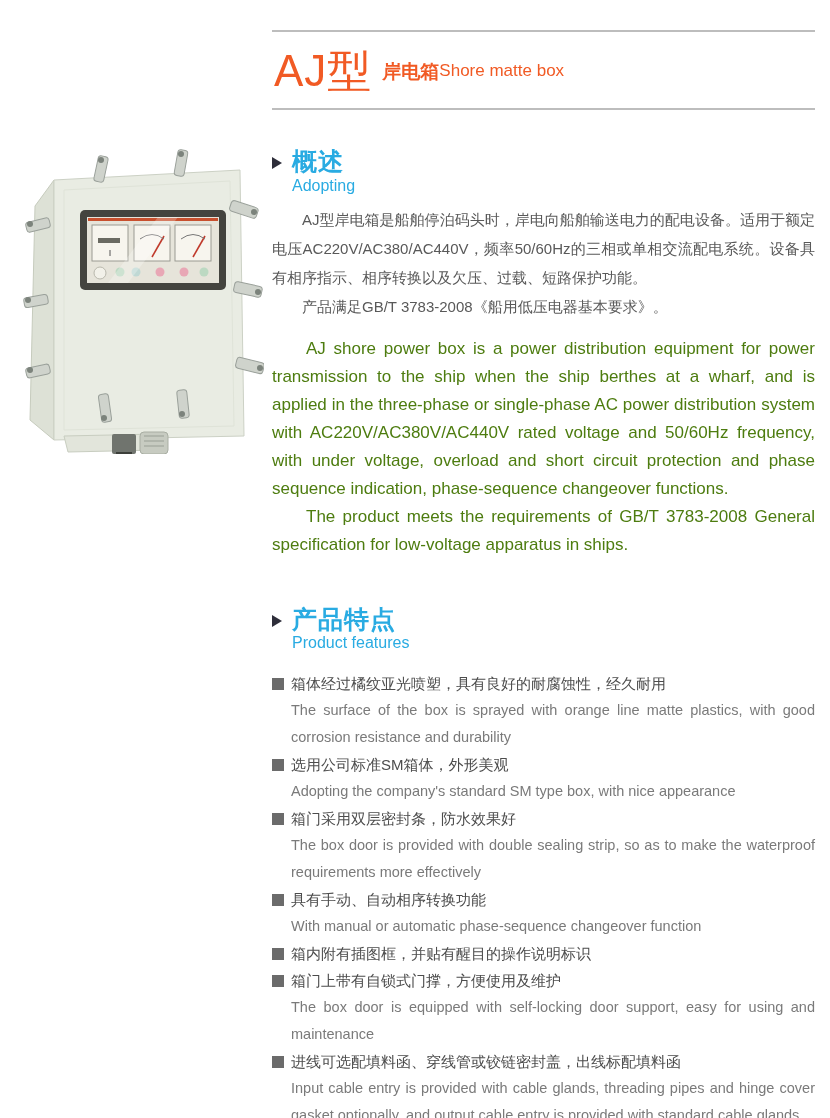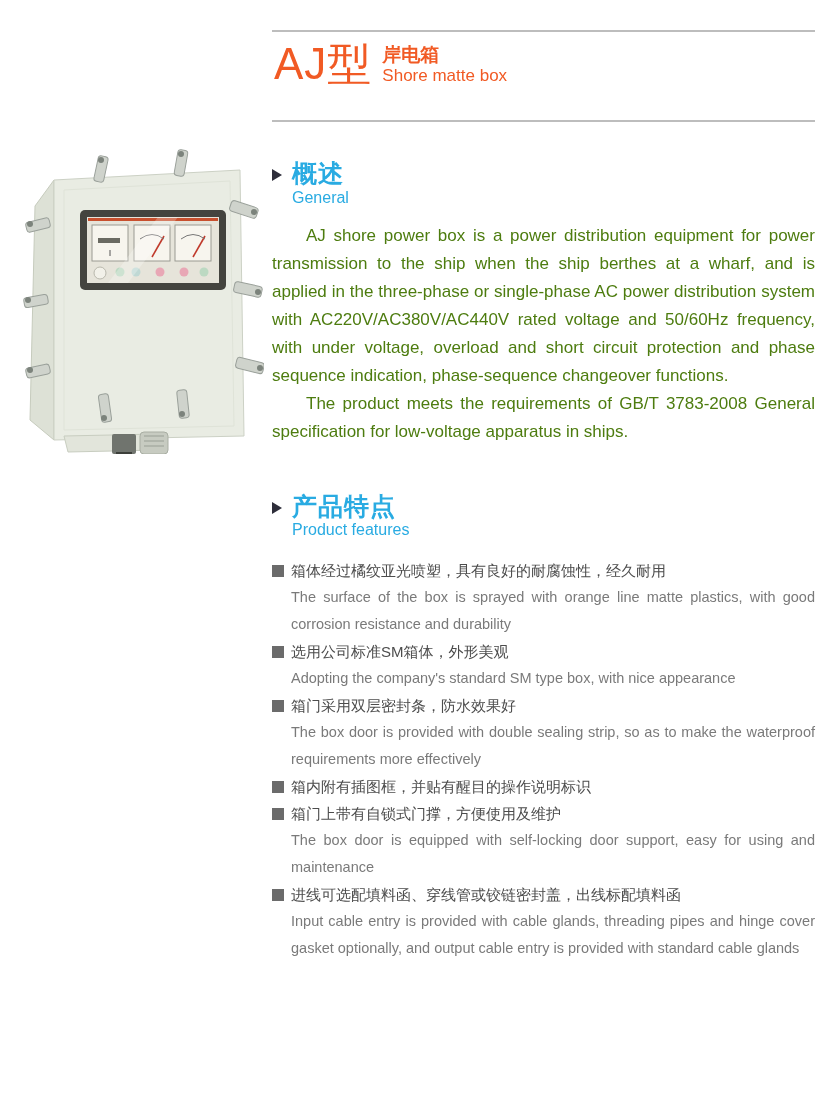--- a/index.html
+++ b/index.html
@@ -31,33 +31,32 @@
     left: 272px;
     top: 0;
     width: 543px;
   }
 
   
   .masthead { padding-top: 30px; }
   .rule { height: 2px; background: #bdbdbd; }
   .title-row {
     display: flex;
-    align-items: flex-start;
+    align-items: center;
     padding: 10px 0 9px 2px;
-    height: 88px;
+    height: 76px;
   }
   .model {
     color: #f15a24;
     font-size: 44px;
     line-height: 1;
     letter-spacing: 1px;
   }
   .title-stack {
     display: flex;
-    flex-direction: column;
     margin-left: 10px;
     margin-top: 2px;
   }
   .title-stack .cn {
     color: #f15a24;
     font-size: 19px;
     font-weight: bold;
     line-height: 1.15;
   }
   .title-stack .en {
@@ -239,22 +238,26 @@
         </span>
       </div>
       <div class="rule"></div>
     </header>
 
     <section class="overview">
       <div class="section-head">
         <span class="tri-icon"></span>
         <span class="head-stack">
           <span class="cn">概述</span><br>
-          <span class="en">General</span>
+          <span class="en">Adopting</span>
         </span>
+      </div>
+      <div class="cn-paras">
+        <p>AJ型岸电箱是船舶停泊码头时，岸电向船舶输送电力的配电设备。适用于额定电压AC220V/AC380/AC440V，频率50/60Hz的三相或单相交流配电系统。设备具有相序指示、相序转换以及欠压、过载、短路保护功能。</p>
+        <p>产品满足GB/T 3783-2008《船用低压电器基本要求》。</p>
       </div>
       <div class="en-paras">
         <p>AJ shore power box is a power distribution equipment for power transmission to the ship when the ship berthes at a wharf, and is applied in the three-phase or single-phase AC power distribution system with AC220V/AC380V/AC440V rated voltage and 50/60Hz frequency, with under voltage, overload and short circuit protection and phase sequence indication, phase-sequence changeover functions.</p>
         <p>The product meets the requirements of GB/T 3783-2008 General specification for low-voltage apparatus in ships.</p>
       </div>
     </section>
 
     <section class="features">
       <div class="section-head">
         <span class="tri-icon"></span>
@@ -270,20 +273,24 @@
         </li>
         <li class="feature-item">
           <div class="cn-line"><span class="bullet-icon"></span><span>选用公司标准SM箱体，外形美观</span></div>
           <div class="en-line">Adopting the company's standard SM type box, with nice appearance</div>
         </li>
         <li class="feature-item">
           <div class="cn-line"><span class="bullet-icon"></span><span>箱门采用双层密封条，防水效果好</span></div>
           <div class="en-line">The box door is provided with double sealing strip, so as to make the waterproof requirements more effectively</div>
         </li>
         <li class="feature-item">
+          <div class="cn-line"><span class="bullet-icon"></span><span>具有手动、自动相序转换功能</span></div>
+          <div class="en-line">With manual or automatic phase-sequence changeover function</div>
+        </li>
+        <li class="feature-item">
           <div class="cn-line"><span class="bullet-icon"></span><span>箱内附有插图框，并贴有醒目的操作说明标识</span></div>
         </li>
         <li class="feature-item">
           <div class="cn-line"><span class="bullet-icon"></span><span>箱门上带有自锁式门撑，方便使用及维护</span></div>
           <div class="en-line">The box door is equipped with self-locking door support, easy for using and maintenance</div>
         </li>
         <li class="feature-item">
           <div class="cn-line"><span class="bullet-icon"></span><span>进线可选配填料函、穿线管或铰链密封盖，出线标配填料函</span></div>
           <div class="en-line">Input cable entry is provided with cable glands, threading pipes and hinge cover gasket optionally, and output cable entry is provided with standard cable glands</div>
         </li>

